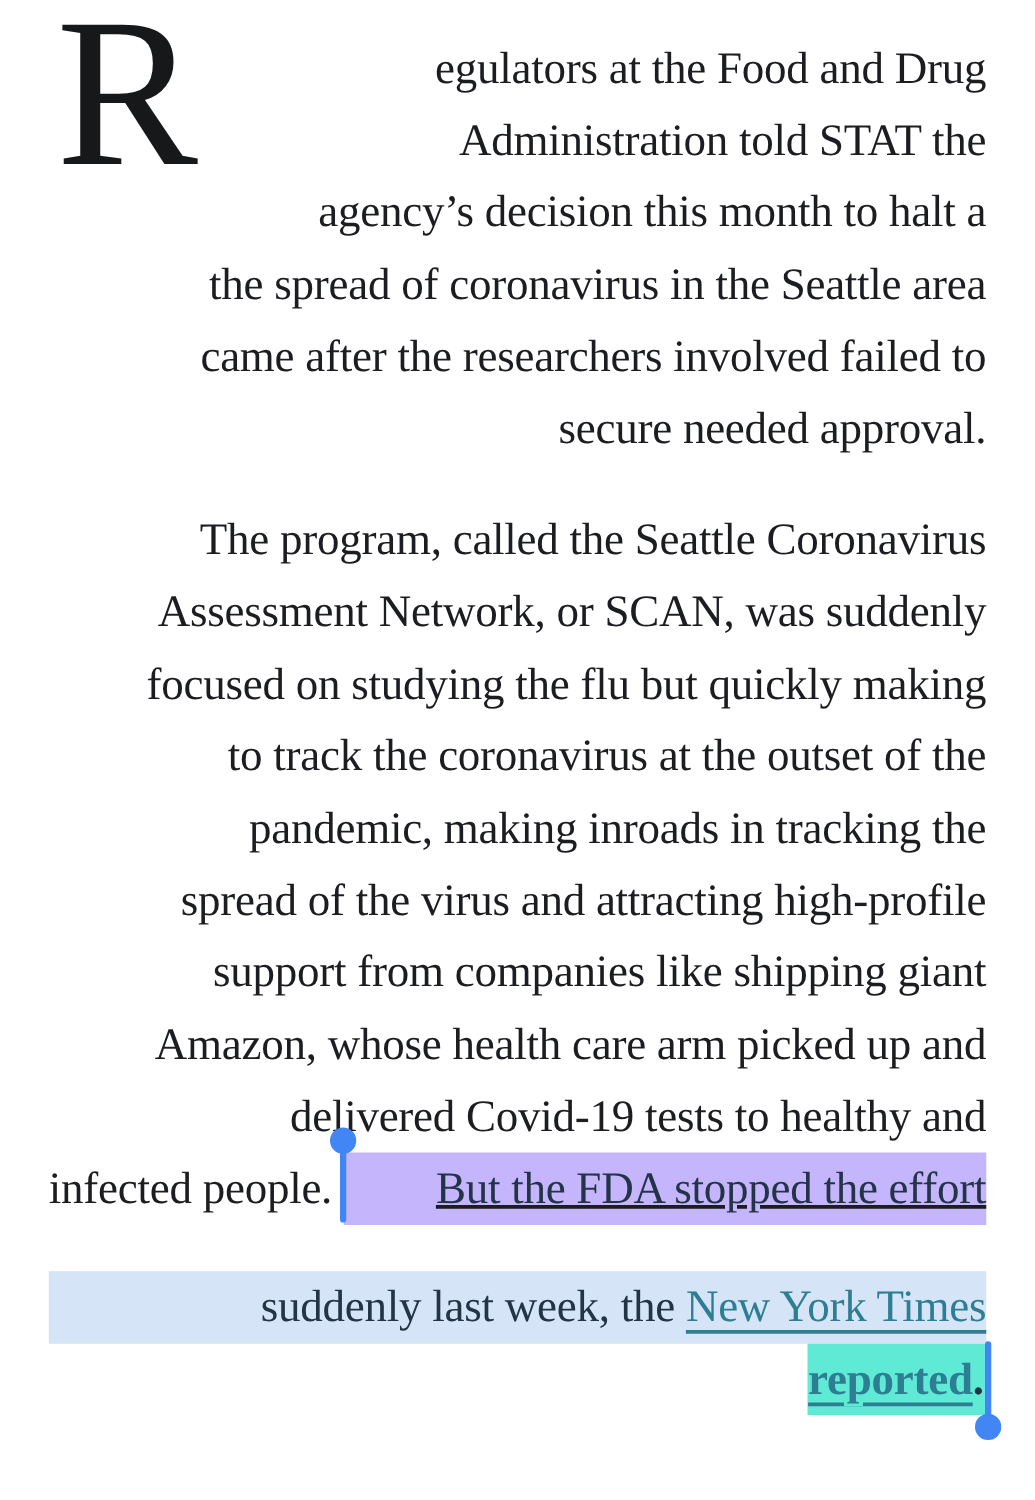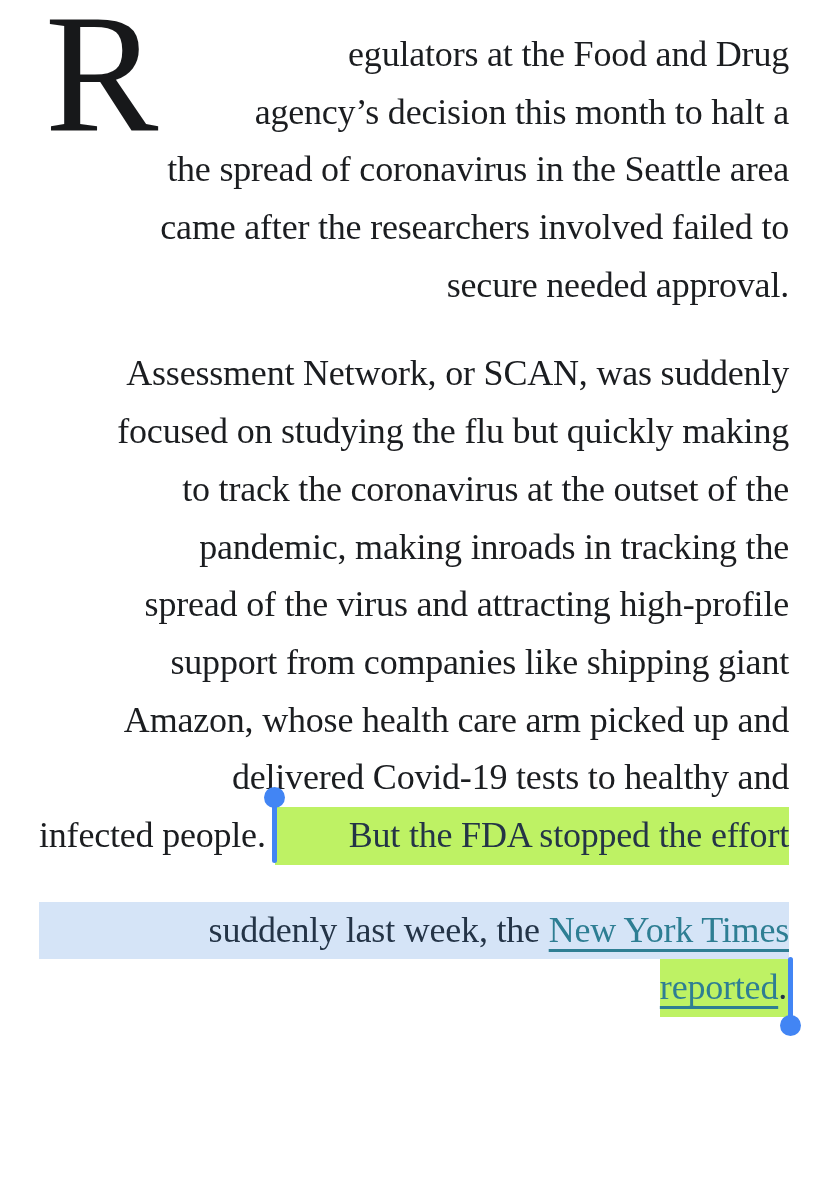--- a/index.html
+++ b/index.html
@@ -32,31 +32,33 @@
   .para-2 { margin-top: 31px; }
 
   
   .sel-bg { background: #d5e4f7; margin-top: 37px; }
   .sel-text { color: #243447; }
 
   .line-sel-start { display: flex; }
   .line-sel-start .pre { white-space: pre; }
   .line-sel-start .sel {
     flex: 1;
-    background: #bef264;
+    background: #c4b5fd;
     position: relative;
     white-space: nowrap;
+    text-decoration: underline;
   }
   .line-sel-full { background: #d5e4f7; }
   .line-sel-end .sel {
     display: inline-block;
-    background: #bef264;
+    background: #5eead4;
     position: relative;
     padding-right: 2px;
     white-space: nowrap;
+    font-weight: bold;
   }
 
   a.link {
     color: #2e7e93;
     text-decoration: underline;
     text-decoration-color: #2e7e93;
     text-decoration-thickness: 2.5px;
     text-underline-offset: 7px;
     cursor: pointer;
   }
@@ -82,27 +84,29 @@
   .h-end .knob { top: 58px; }
 </style>
 </head>
 <body>
 
 <div class="article">
   <span class="dropcap">R</span>
 
   <div class="para-1">
     <div class="line indent">egulators at the Food and Drug</div>
+    <div class="line indent">Administration told STAT the</div>
     <div class="line indent">agency’s decision this month to halt a</div>
     <div class="line">the spread of coronavirus in the Seattle area</div>
     <div class="line">came after the researchers involved failed to</div>
     <div class="line">secure needed approval.</div>
   </div>
 
   <div class="para-2">
+    <div class="line">The program, called the Seattle Coronavirus</div>
     <div class="line">Assessment Network, or SCAN, was suddenly</div>
     <div class="line">focused on studying the flu but quickly making</div>
     <div class="line">to track the coronavirus at the outset of the</div>
     <div class="line">pandemic, making inroads in tracking the</div>
     <div class="line">spread of the virus and attracting high-profile</div>
     <div class="line">support from companies like shipping giant</div>
     <div class="line">Amazon, whose health care arm picked up and</div>
     <div class="line">delivered Covid-19 tests to healthy and</div>
 
     <div class="line line-sel-start">

